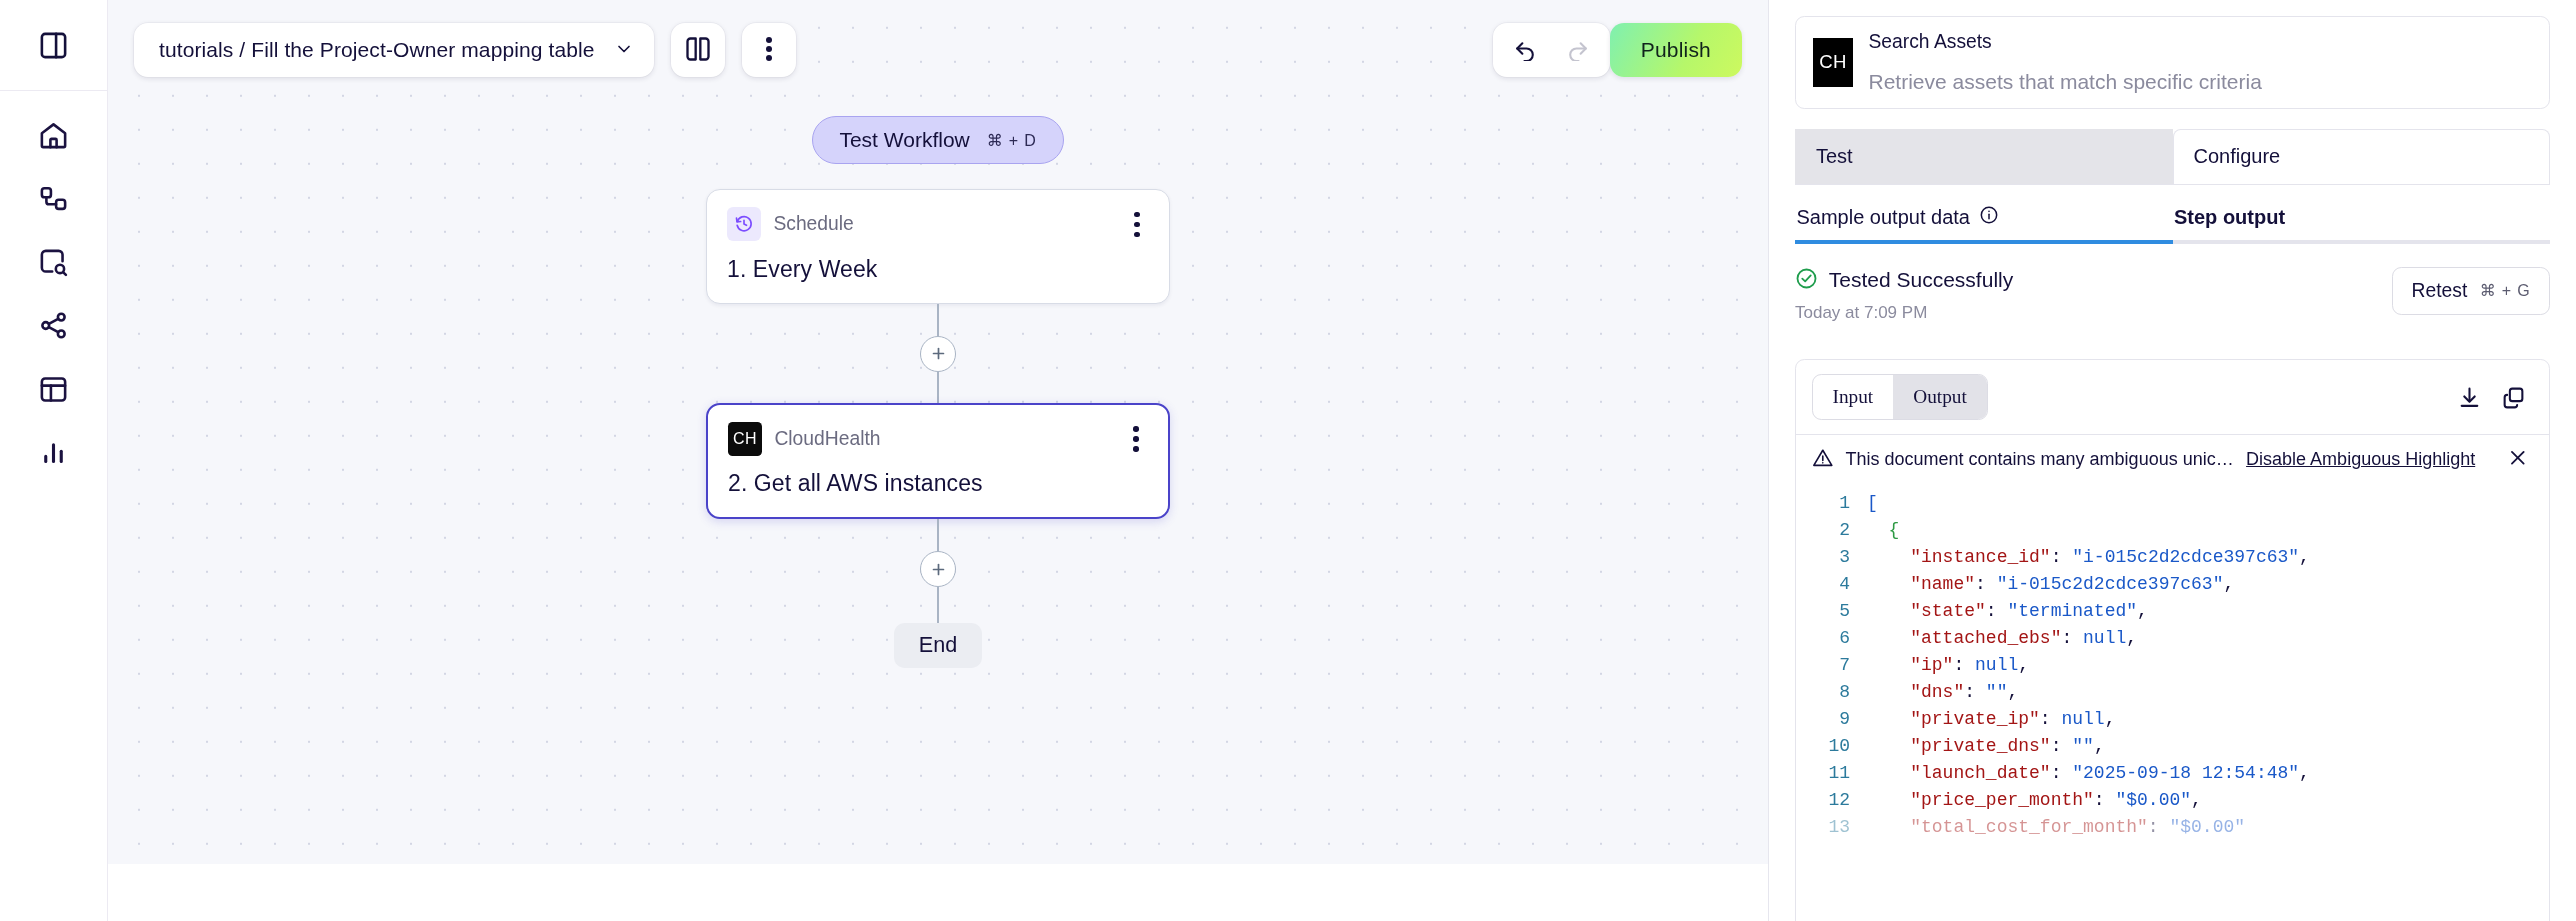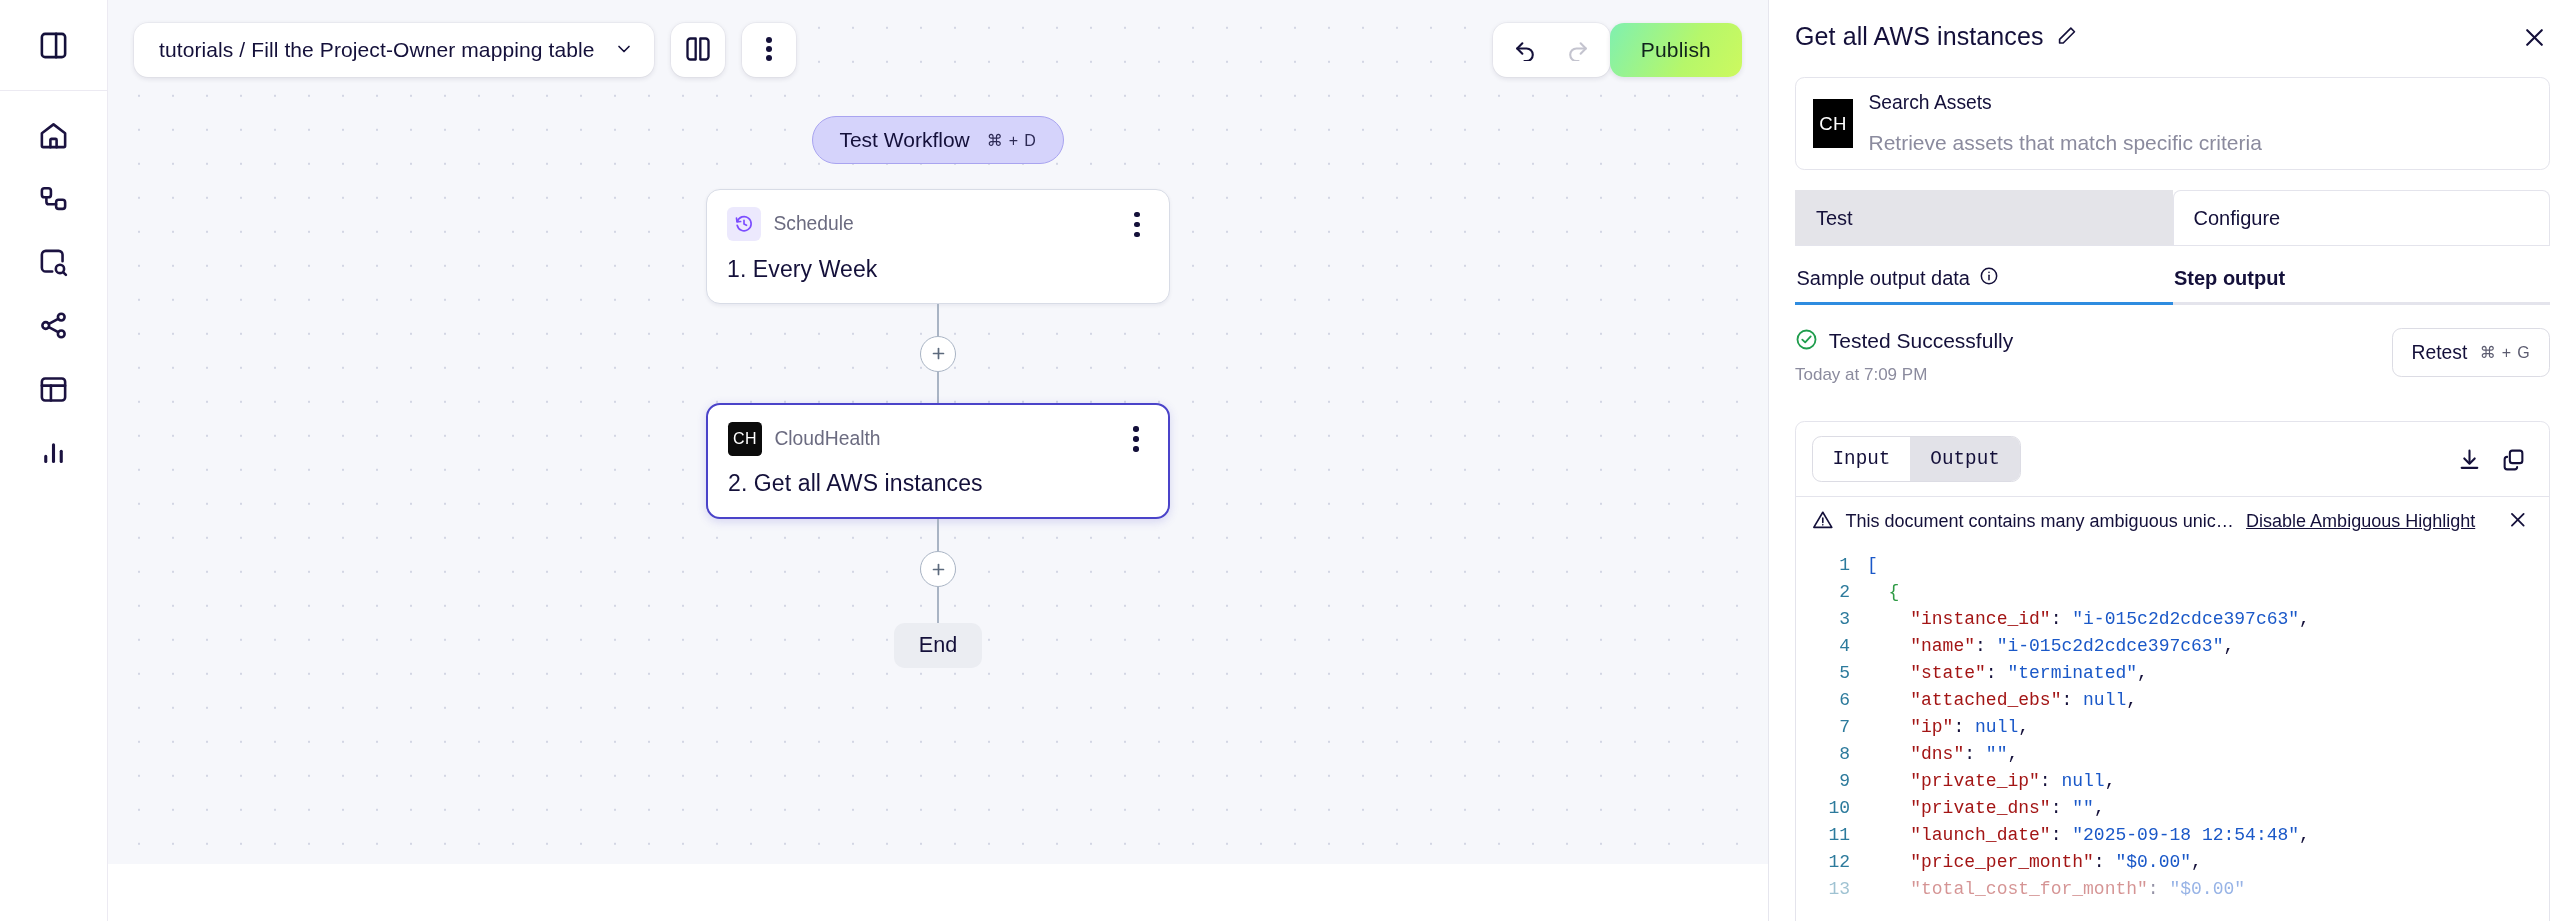--- a/index.html
+++ b/index.html
@@ -161,21 +161,21 @@
 
   .io-box {
     margin: 20px 26px 0 26px; border: 1.5px solid #e4e4ec; border-radius: 9.3px 9.3px 0 0;
     flex: 1 1 auto; display: flex; flex-direction: column; overflow: hidden; min-height: 0;
   }
   .io-head { padding: 14px 15.5px; display: flex; align-items: center; }
   .seg {
     border: 1.5px solid #dcdce4; border-radius: 9.3px; display: flex; overflow: hidden; background: #fff;
   }
   .seg button {
-    border: none; background: transparent; font-family: Liberation Mono, monospace; font-size: 19.3px; color: #14103a;
+    border: none; background: transparent; font-family: Liberation Serif, serif; font-size: 19.3px; color: #14103a;
     padding: 10.8px 20px; cursor: pointer;
   }
   .seg button.on { background: #e2e2e8; }
   .io-actions { margin-left: auto; display: flex; gap: 18.6px; padding-right: 7.7px; }
   .io-actions span { cursor: pointer; display: flex; }
 
   .warn-bar {
     border-top: 1.5px solid #e4e4ec; padding: 10.8px 15.5px; display: flex; align-items: center; gap: 12.4px;
     background: #fff;
   }
@@ -403,34 +403,20 @@
         </span>
       </div>
       <div class="connector" style="height:36px"></div>
 
       <div class="end-pill">End</div>
     </div>
   </section>
 
   <aside class="panel">
 
-    <div class="panel-head">
-      <span class="panel-title">Get all AWS instances</span>
-      <span class="panel-edit">
-        <svg width="21.6" height="21.6" viewBox="0 0 24 24" fill="none" stroke="#14103a" stroke-width="1.8" stroke-linecap="round" stroke-linejoin="round">
-          <path d="M16.5 3.5 20.5 7.5 8 20H4v-4z"></path>
-        </svg>
-      </span>
-      <span class="panel-close">
-        <svg width="25" height="25" viewBox="0 0 24 24" fill="none" stroke="#14103a" stroke-width="2" stroke-linecap="round">
-            <line x1="5" y1="5" x2="19" y2="19"></line>
-            <line x1="19" y1="5" x2="5" y2="19"></line>
-          </svg>
-      </span>
-    </div>
 
     <div class="asset-card">
       <span class="asset-logo">CH</span>
       <span>
         <div class="asset-name">Search Assets</div>
         <div class="asset-desc">Retrieve assets that match specific criteria</div>
       </span>
     </div>
 
     <div class="tabs">

